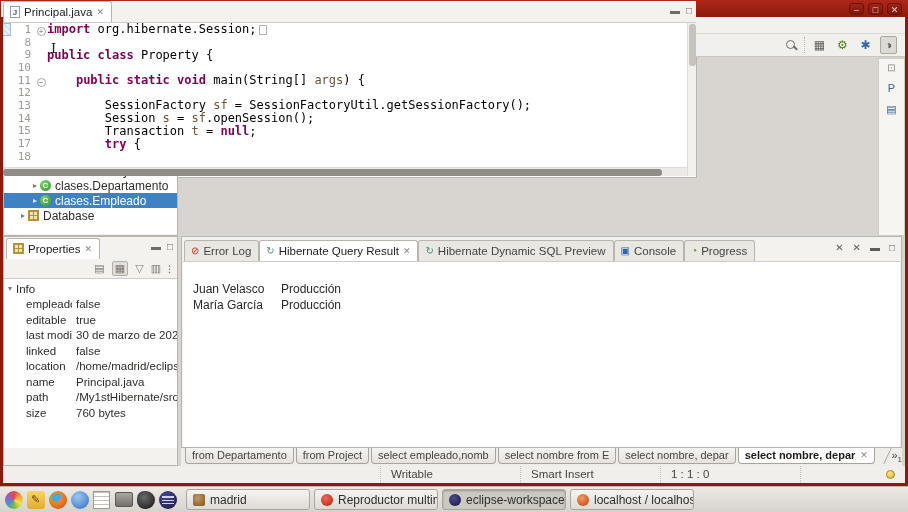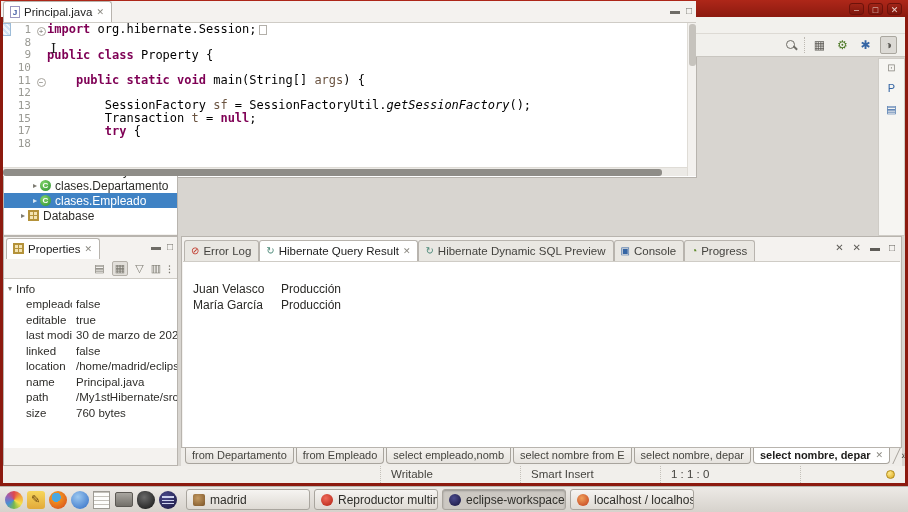--- a/index.html
+++ b/index.html
@@ -111,21 +111,21 @@
   .cl { display:flex; height:12.7px; align-items:center; }
   .ann { width:10px; height:100%; flex:none; }
   .ann.hl { background:repeating-linear-gradient(45deg,#cfe2f3,#cfe2f3 2px,#eef5fb 2px,#eef5fb 4px); border:1px solid #9dbcd8; }
   .ln { width:24px; flex:none; text-align:right; padding-right:4px; font-family:"DejaVu Sans Mono",monospace;
     font-size:11px; color:#9a9a94; }
   .foldc { width:12px; flex:none; text-align:center; }
   .foldg { display:inline-block; width:9px; height:9px; border:1px solid #a7a49d; border-radius:50%;
     font-size:8px; line-height:8px; color:#6e6c66; background:#fff; text-align:center; }
   .code { font-family:"DejaVu Sans Mono",monospace; font-size:12px; color:#000; white-space:pre; }
   .kw { color:#7f0055; font-weight:bold; }
-  .it { font-style:italic; }
+  .it { }
   .vr { color:#6a5340; }
   .foldbox { display:inline-block; width:8px; height:10px; border:1px solid #b3b0aa; margin-left:2px; vertical-align:middle; }
   .ibeam { position:absolute; left:50px; top:18px; font-family:"DejaVu Serif",serif; font-size:13px; color:#1a1a1a; z-index:3; }
   .vsb { position:absolute; right:0; top:0; width:9px; height:100%; background:#f3f1ee; border-left:1px solid #dfdcd6; }
   .vsb .thumb { position:absolute; top:1px; left:1px; width:7px; height:42px; background:#c6c3bd; border-radius:3px; }
   .hsb { position:absolute; left:0; bottom:0; width:calc(100% - 9px); height:9px; background:#eceae6; border-top:1px solid #dfdcd6; }
   .hsb .thumb { position:absolute; left:2px; top:1px; width:96%; height:7px; background:#8f8d88; border-radius:3px; }
 
   
   .faststrip { position:absolute; left:878px; top:58px; width:27px; height:178px; background:#f6f5f2;
@@ -484,20 +484,26 @@
           <span class="code"></span>
         </div>
       <div class="cl">
           <span class="ann"></span>
           <span class="ln">13</span>
           <span class="foldc"></span>
         <span class="code"><span>        SessionFactory </span><span class="vr">sf</span><span> = SessionFactoryUtil.</span><span class="it">getSessionFactory</span><span>();</span></span>
         </div>
       <div class="cl">
           <span class="ann"></span>
+          <span class="ln">14</span>
+          <span class="foldc"></span>
+        <span class="code"><span>        Session </span><span class="vr">s</span><span> = </span><span class="vr">sf</span><span>.openSession();</span></span>
+        </div>
+      <div class="cl">
+          <span class="ann"></span>
           <span class="ln">15</span>
           <span class="foldc"></span>
         <span class="code"><span>        Transaction </span><span class="vr">t</span><span> = </span><span class="kw">null</span><span>;</span></span>
         </div>
       <div class="cl">
           <span class="ann"></span>
           <span class="ln">17</span>
           <span class="foldc"></span>
         <span class="code"><span>        </span><span class="kw">try</span><span> {</span></span>
         </div>
@@ -561,21 +567,21 @@
         <div class="rrow">
           <span class="c1">María García</span>
           <span>Producción</span>
         </div>
       </div>
     </div>
   </div>
 
   <div class="qtabs">
     <span class="qtab">from Departamento</span>
-    <span class="qtab">from Empleado</span>
+    <span class="qtab">from Project</span>
     <span class="qtab">select empleado,nomb</span>
     <span class="qtab">select nombre from E</span>
     <span class="qtab">select nombre, depar</span>
     <span class="qtab active">
       <span>select nombre, depar</span>
       <span class="x">✕</span>
     </span>
     <span class="q-slant"></span>
     <span class="q-over"><span>»</span><sub>1</sub></span>
   </div>

